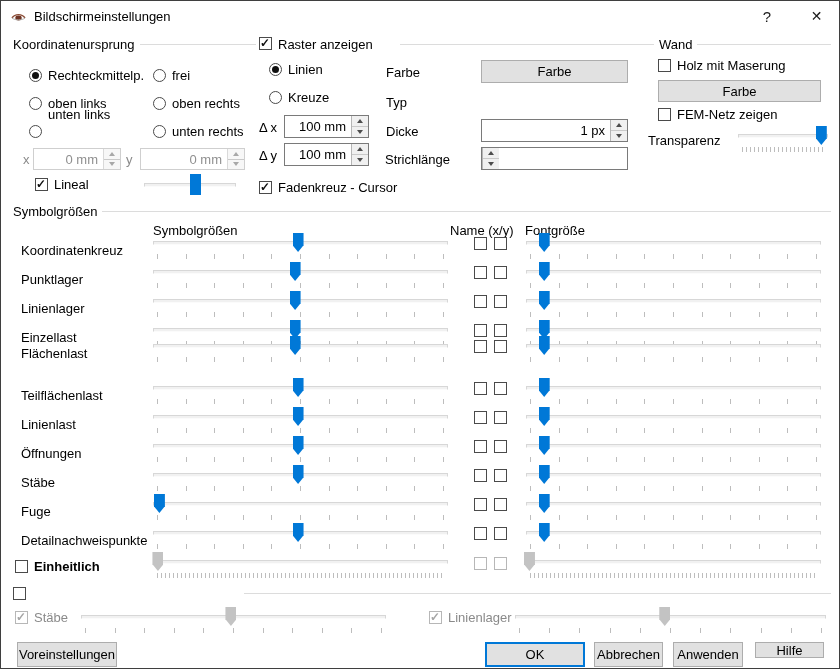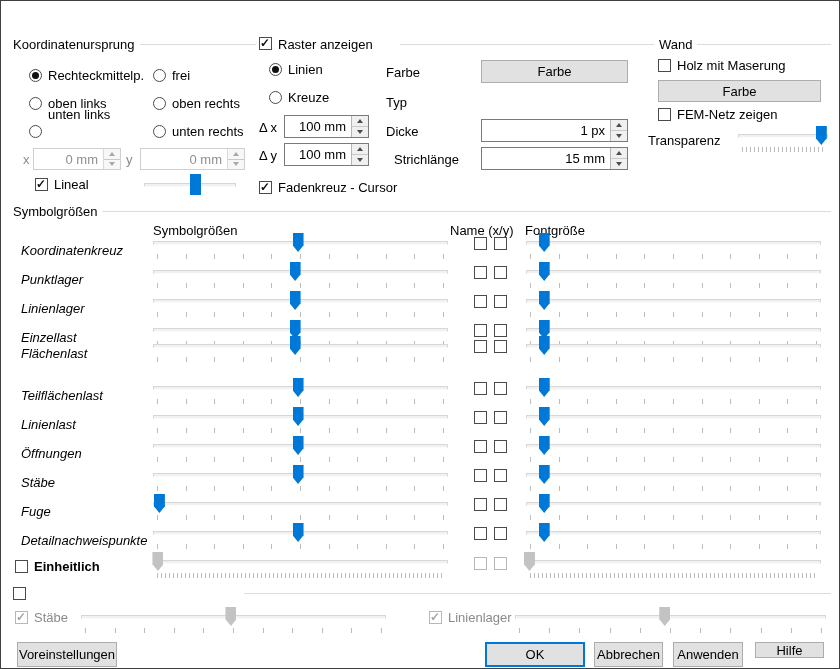--- a/index.html
+++ b/index.html
@@ -47,27 +47,39 @@
   .combo .ctext{flex:1;}
   .chevron{width:6px;height:6px;border-right:1px solid #444;border-bottom:1px solid #444;transform:rotate(45deg);margin-right:9px;margin-top:-3px;flex:none;}
   
   .slider{position:absolute;height:29px;}
   .track{position:absolute;left:0;right:0;top:9px;height:4px;background:#f1f1f1;border:1px solid #d7d7d7;border-bottom-color:#fbfbfb;box-sizing:border-box;}
   .ticks{position:absolute;left:4px;right:4px;top:22px;height:5px;background:repeating-linear-gradient(90deg,#bdbdbd 0,#bdbdbd 1px,transparent 1px,transparent 28.6px);}
   .ticks.dense{background:repeating-linear-gradient(90deg,#bdbdbd 0,#bdbdbd 1px,transparent 1px,transparent 4px);}
   .thumb{position:absolute;top:1px;width:11px;height:19px;background:#0078d7;clip-path:polygon(0 0,100% 0,100% 64%,50% 100%,0 64%);}
   .thumb.rect{clip-path:none;height:21px;top:0;}
   .thumb.dis{background:#c3c3c3;}
-  .sym-row{position:absolute;left:0;width:840px;height:29px;font-style:italic;}
+  .sym-row{position:absolute;left:0;width:840px;height:29px;}
 </style>
 </head>
 <body>
 
 <div class="dialog">
 
+  <div class="titlebar">
+    <span class="app-icon">
+      <svg width="17" height="17" viewBox="0 0 17 17">
+        <path d="M2 10 C5 5.5, 12 5.5, 15 10" fill="none" stroke="#8a4a33" stroke-width="1.4"></path>
+        <ellipse cx="8.5" cy="10" rx="3.2" ry="2.4" fill="#6e3526"></ellipse>
+        <path d="M2 10 C5 12.5, 12 12.5, 15 10" fill="none" stroke="#b0aeab" stroke-width="1"></path>
+      </svg>
+    </span>
+    <span class="title">Bildschirmeinstellungen</span>
+    <div class="tb-btn tb-help">?</div>
+    <div class="tb-btn tb-close">✕</div>
+  </div>
 
   <div class="lbl" style="left:12px;top:36px">Koordinatenursprung</div>
   <div class="cap-line" style="left:139px;top:43px;width:111px"></div>
 
   <span class="radio on" style="left:28px;top:68px"></span>
   <div class="lbl" style="left:47px;top:67px">Rechteckmittelp.</div>
   <span class="radio" style="left:152px;top:68px"></span>
   <div class="lbl" style="left:171px;top:67px">frei</div>
 
   <span class="radio" style="left:28px;top:96px"></span>
@@ -157,23 +169,22 @@
     <span class="val">1 px</span>
     <span class="arrows">
         <span class="acell">
           <span class="tri-up"></span>
         </span>
         <span class="acell">
           <span class="tri-dn"></span>
         </span>
       </span>
   </div>
-  <div class="lbl" style="left:393px;top:151px">Strichlänge</div>
+  <div class="lbl" style="left:384px;top:151px">Strichlänge</div>
   <div class="spin" style="left:480px;top:146px;width:147px;height:23px">
-    <span class="val">15 mm</span>
     <span class="arrows">
         <span class="acell">
           <span class="tri-up"></span>
         </span>
         <span class="acell">
           <span class="tri-dn"></span>
         </span>
       </span>
   </div>
 

